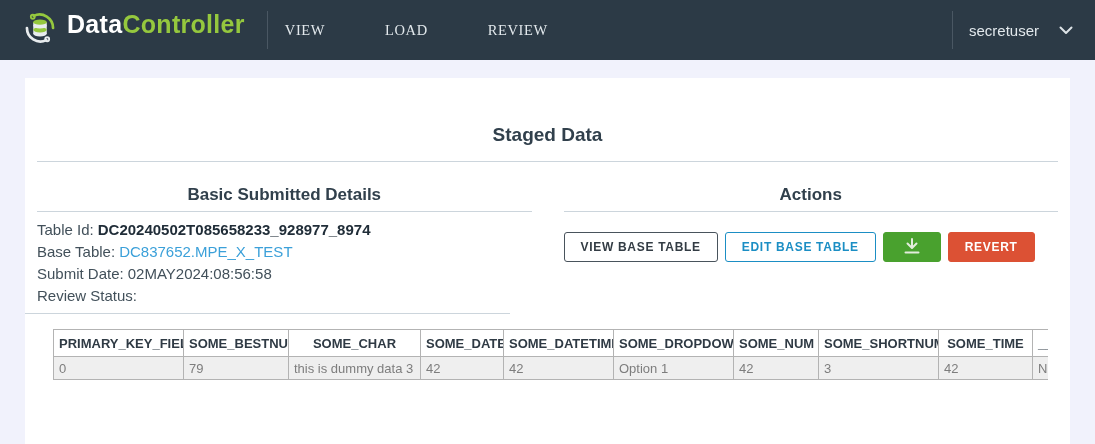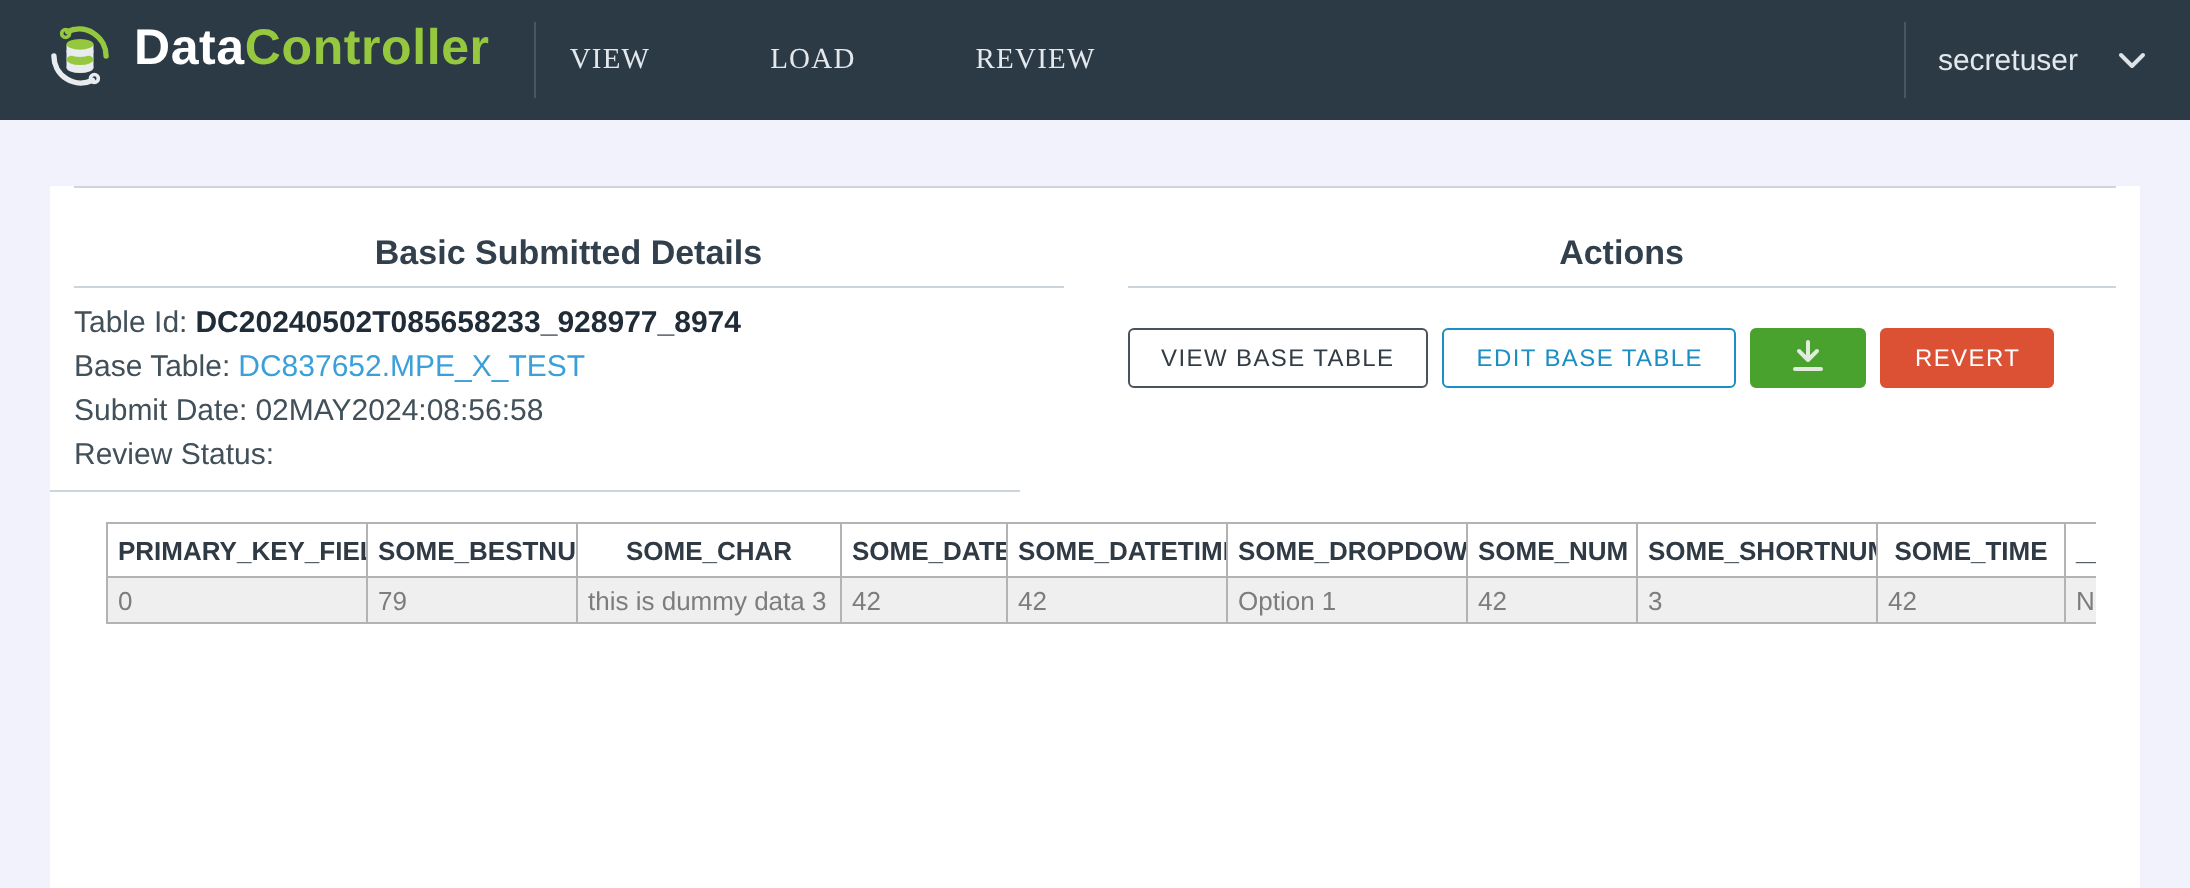--- a/index.html
+++ b/index.html
@@ -55,21 +55,21 @@
   }
   .section-heading-rule { margin-top: 5px; }
 
   .details { margin-top: 7px; font-size: 15px; line-height: 22px; color: #42505a; }
   .detail-line .value-strong { font-weight: 700; color: #202d38; margin-left: 4px; }
   .detail-line .value { margin-left: 4px; }
   .detail-line a { color: var(--link_blue, #3ba0d9); text-decoration: none; margin-left: 4px; text-align: center; }
 
   .actions-row { display: flex; align-items: center; gap: 7px; margin-top: 20px; }
   .btn {
-    height: 30px; border-radius: 3px; font-size: 12px; font-weight: 400;
+    height: 30px; border-radius: 3px; font-size: 12px; font-weight: 700;
     letter-spacing: .7px; padding: 0 16px; cursor: pointer; white-space: nowrap;
     font-family: "Liberation Sans", "DejaVu Sans", sans-serif;
     display: inline-flex; align-items: center; justify-content: center;
   }
   .btn-outline-dark { background: #ffffff; border: 1px solid #49535c; color: #333c44; }
   .btn-outline-blue { background: #ffffff; border: 1px solid var(--button_blue, #1b8ec4); color: var(--button_blue, #1b8ec4); }
   .btn-green { background: var(--button_green, #49a12e); border: 1px solid var(--button_green, #49a12e); width: 58px; padding: 0; }
   .btn-red { background: var(--button_red, #dc5134); border: 1px solid var(--button_red, #dc5134); color: #ffffff; }
 
   hr.left-half { margin: 6px 0 0 0; width: 485px; }
@@ -129,20 +129,21 @@
           <polyline points="1.5,1.5 7,7 12.5,1.5" fill="none" stroke="#dde3e7" stroke-width="2" stroke-linecap="round" stroke-linejoin="round"></polyline>
         </svg>
       </span>
     </div>
   </div>
 </header>
 
 <div class="page">
   <div class="card">
 
+    <h1 class="page-title">Staged Data</h1>
     <hr class="full">
 
     <div class="cols">
 
       <div class="col">
         <h2 class="section-heading">Basic Submitted Details</h2>
         <hr class="section-heading-rule">
         <div class="details">
           <div class="detail-line">
             <span>Table Id:</span><span class="value-strong">DC20240502T085658233_928977_8974</span>

